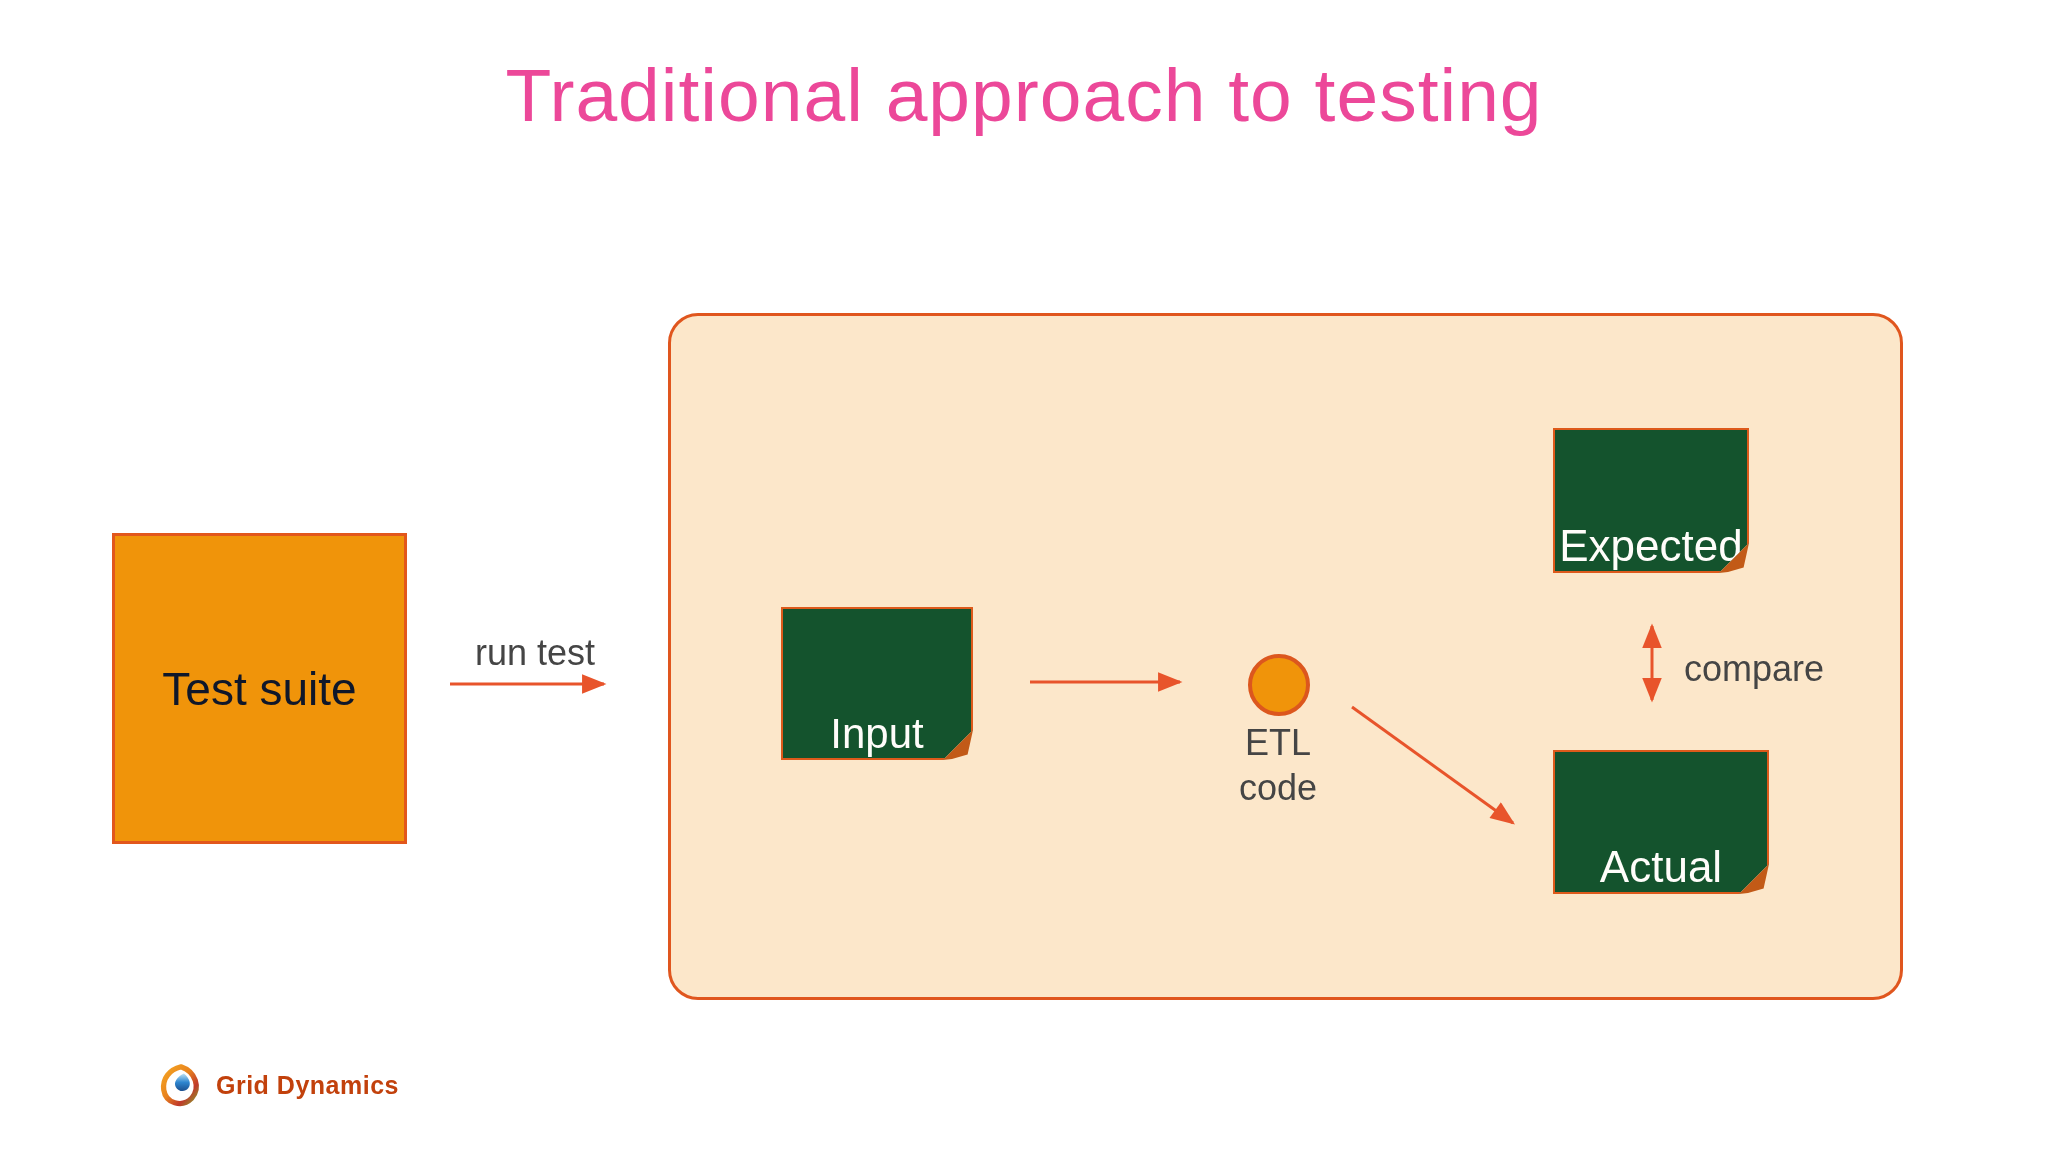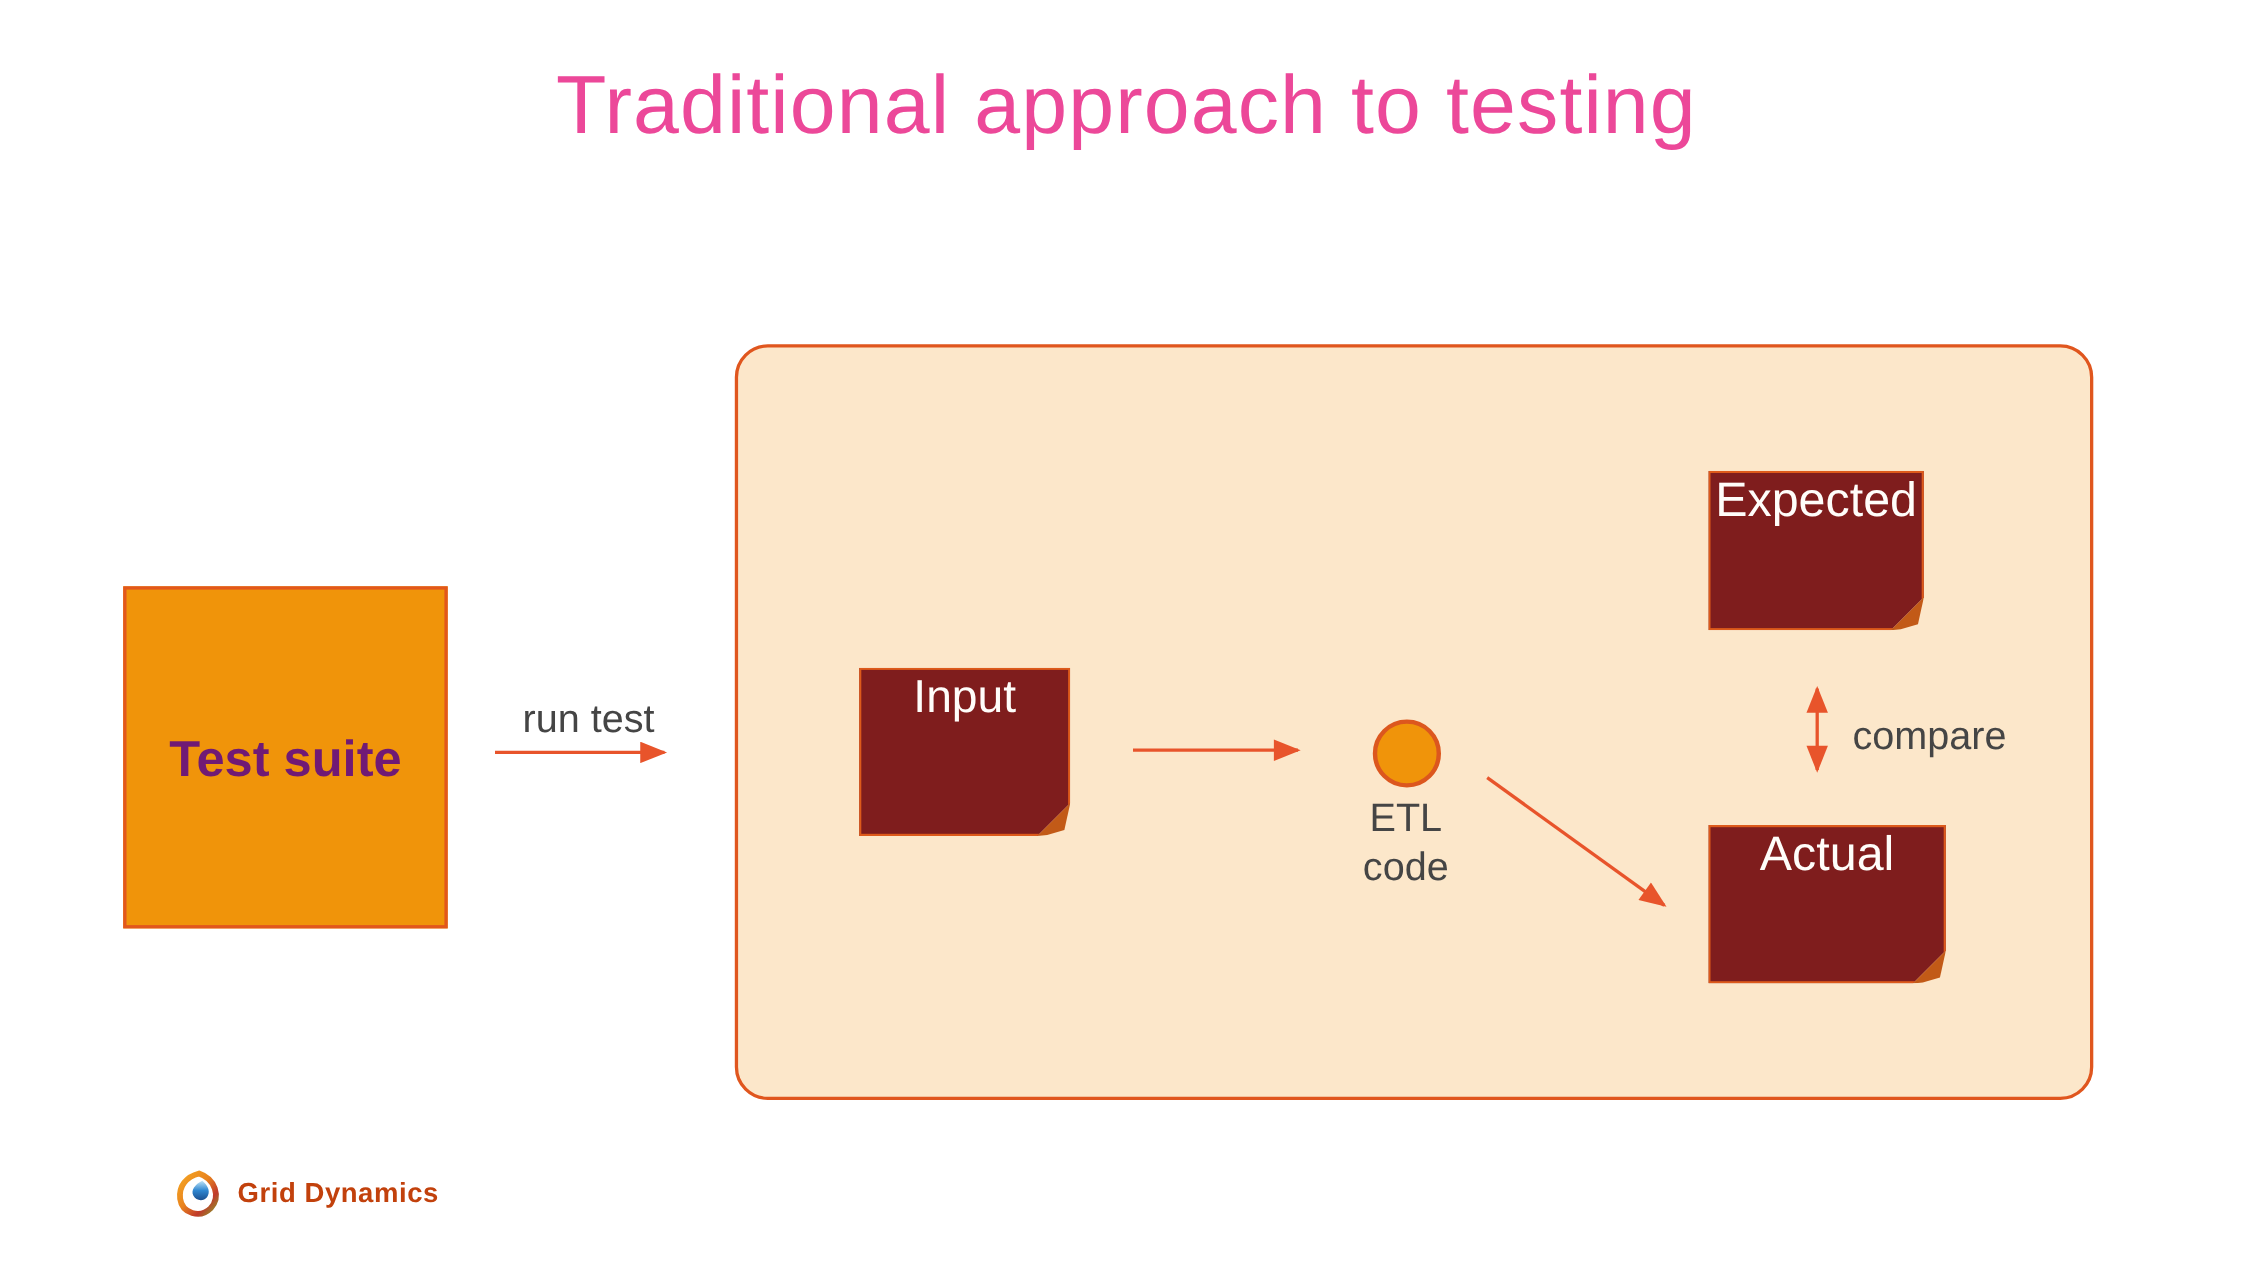--- a/index.html
+++ b/index.html
@@ -25,21 +25,21 @@
   
   .test-suite-box {
     position: absolute;
     left: 112px; top: 533px;
     width: 295px; height: 311px;
     background: #f0940a;
     border: 3px solid #e2571c;
     display: flex; align-items: center; justify-content: center;
   }
   .test-suite-box .box-label {
-    color: #701a75; font-size: 46px; font-weight: 700;
+    color: #0f172a; font-size: 46px; font-weight: 400;
   }
 
   .run-test-label {
     position: absolute;
     left: 445px; top: 618px; width: 180px;
     text-align: center;
     font-size: 36px; color: #454545; margin-top: 14px;
   }
 
   
@@ -57,24 +57,24 @@
     text-align: center;
     font-size: 38px; color: #474742;
   }
 
   
   .note {
     position: absolute;
   }
   .note-body {
     position: absolute; inset: 0;
-    background: #7f1d1d;
+    background: #14532d;
     border: 2px solid #dd5a1b;
     clip-path: polygon(0 0, 100% 0, 100% calc(100% - 30px), calc(100% - 30px) 100%, 0 100%);
-    display: flex; align-items: flex-start; justify-content: center;
+    display: flex; align-items: flex-end; justify-content: center;
   }
   .note-fold {
     position: absolute; right: 0; bottom: 0;
     width: 30px; height: 30px;
     background: #c25a17;
     clip-path: polygon(0% 100%, 100% 0%, 82% 82%, 30% 97%);
   }
   .note-label { color: #fffdfa; font-weight: 400; }
 
   .note-input    { left: 781px;  top: 607px; width: 192px; height: 153px; }

